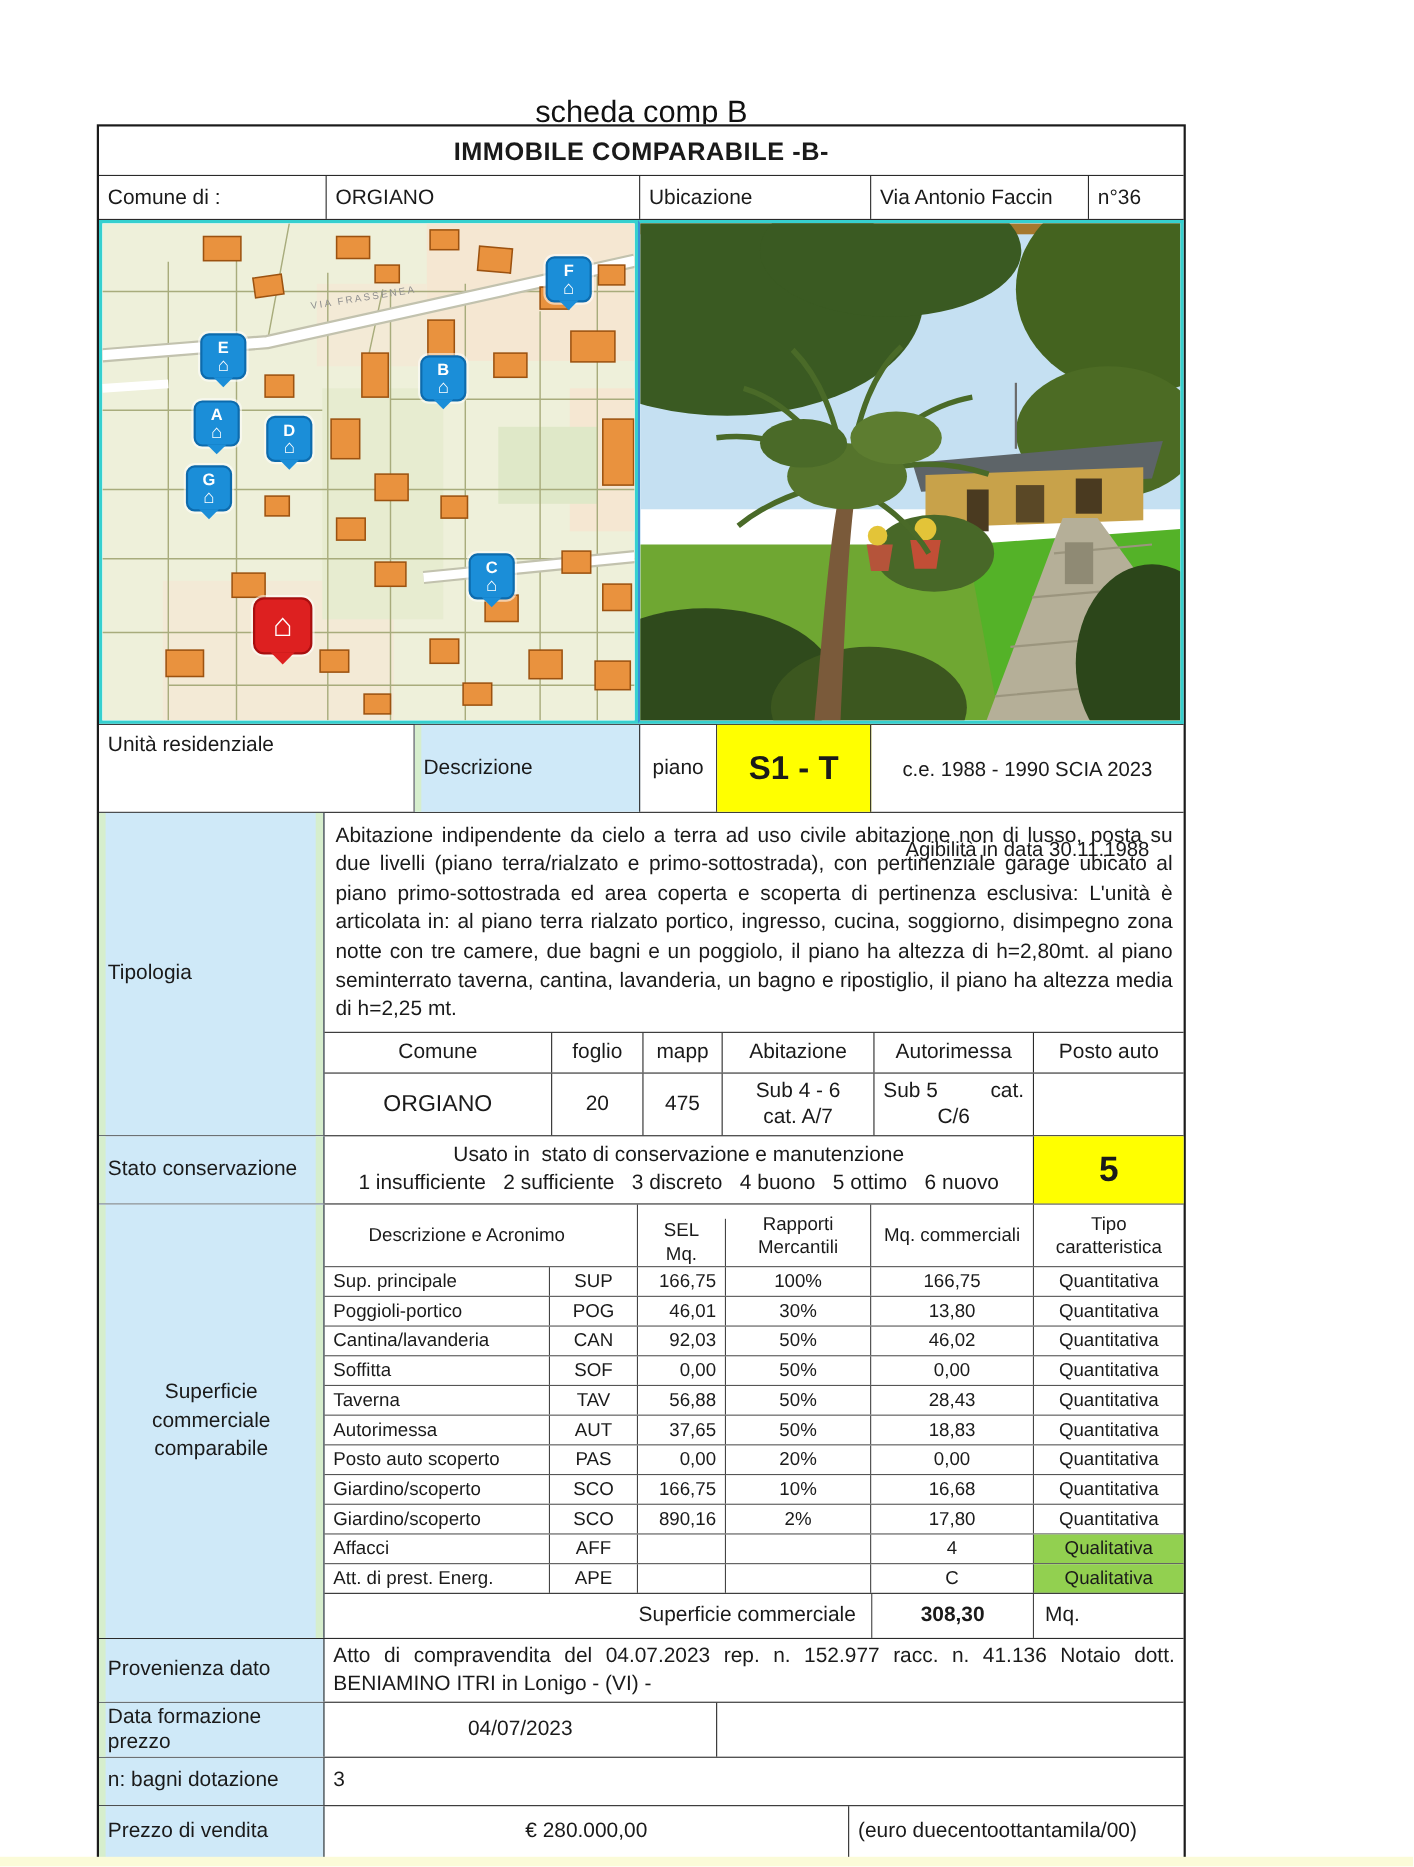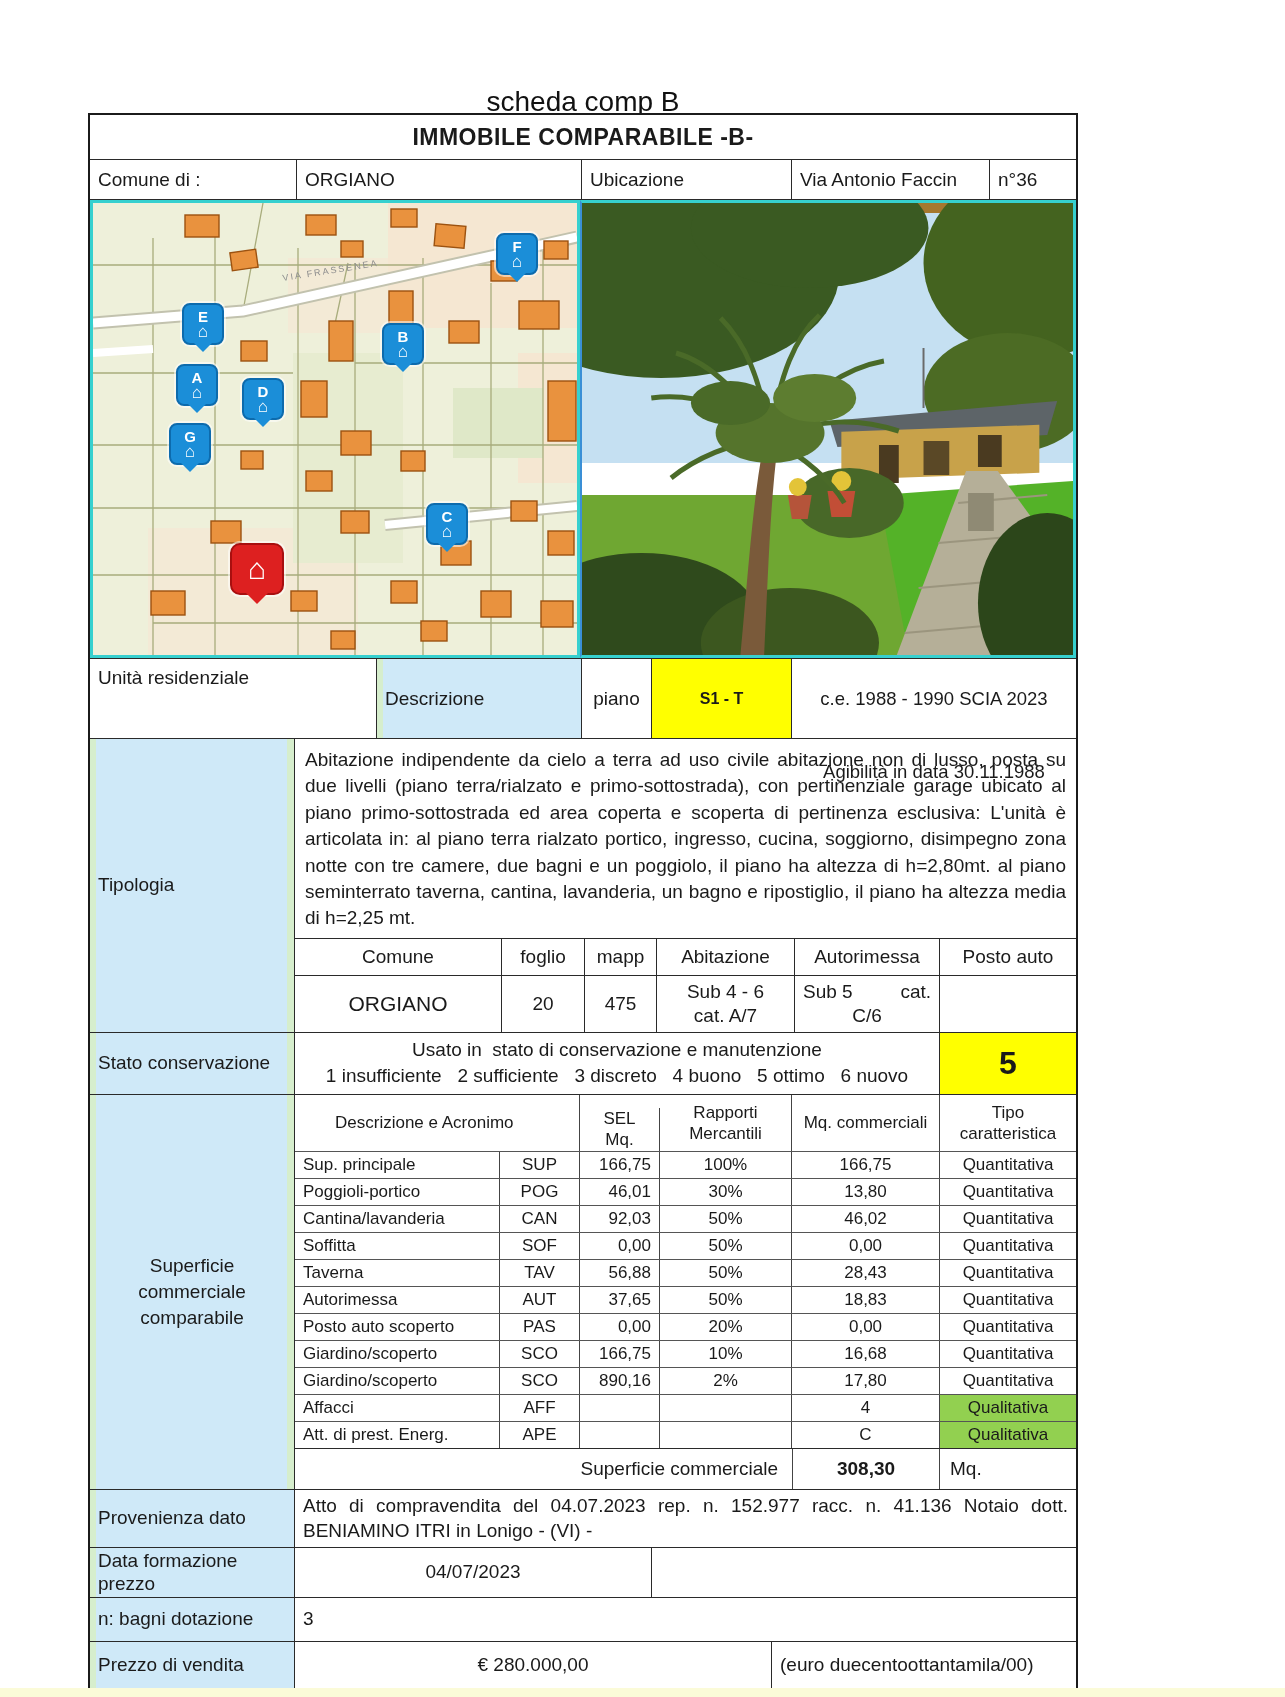--- a/index.html
+++ b/index.html
@@ -35,21 +35,21 @@
   .marker::after{content:"";position:absolute;left:50%;top:100%;transform:translateX(-50%);
         border:9px solid transparent;border-top-color:#1b8ed8;border-bottom-width:0;}
   .m-letter{color:#fff;font-weight:bold;font-size:15px;}
   .m-house{color:#fff;font-size:17px;margin-top:-1px;}
   .marker.red{width:50px;height:48px;background:#dd2020;border-color:#a80f0f;border-radius:10px;}
   .marker.red::after{border-top-color:#dd2020;border-width:11px;border-bottom-width:0;}
   .marker.red .m-house{font-size:30px;margin-top:0;}
   
   .descr-row{height:80px;}
   .piano-cell{width:70px;flex:0 0 70px;}
-  .yellow-cell{width:140px;flex:0 0 140px;background:#ffff00;font-weight:bold;font-size:16px;}
+  .yellow-cell{width:140px;flex:0 0 140px;background:#ffff00;font-weight:bold;font-size:30px;}
   .info-cell{flex:1;flex-direction:column;justify-content:center;font-size:18.5px;line-height:25px;text-align:center;gap:48px;}
   
   .tipo-right{flex:1;display:flex;flex-direction:column;}
   .tipo-text{padding:8px 10px 6px 10px;font-size:19px;line-height:26.4px;text-align:justify;min-height:198px;box-sizing:border-box;}
   .cat-table{border-top:1px solid #2a2a2a;display:flex;flex-direction:column;}
   .cat-hrow{display:flex;height:36px;}
   .cat-drow{display:flex;height:56px;border-top:1px solid #2a2a2a;}
   .cat-c{box-sizing:border-box;border-right:1px solid #2a2a2a;display:flex;flex-direction:column;
         align-items:center;justify-content:center;font-size:19px;text-align:center;line-height:24px;}
   .cat-c:last-child{border-right:none;}

